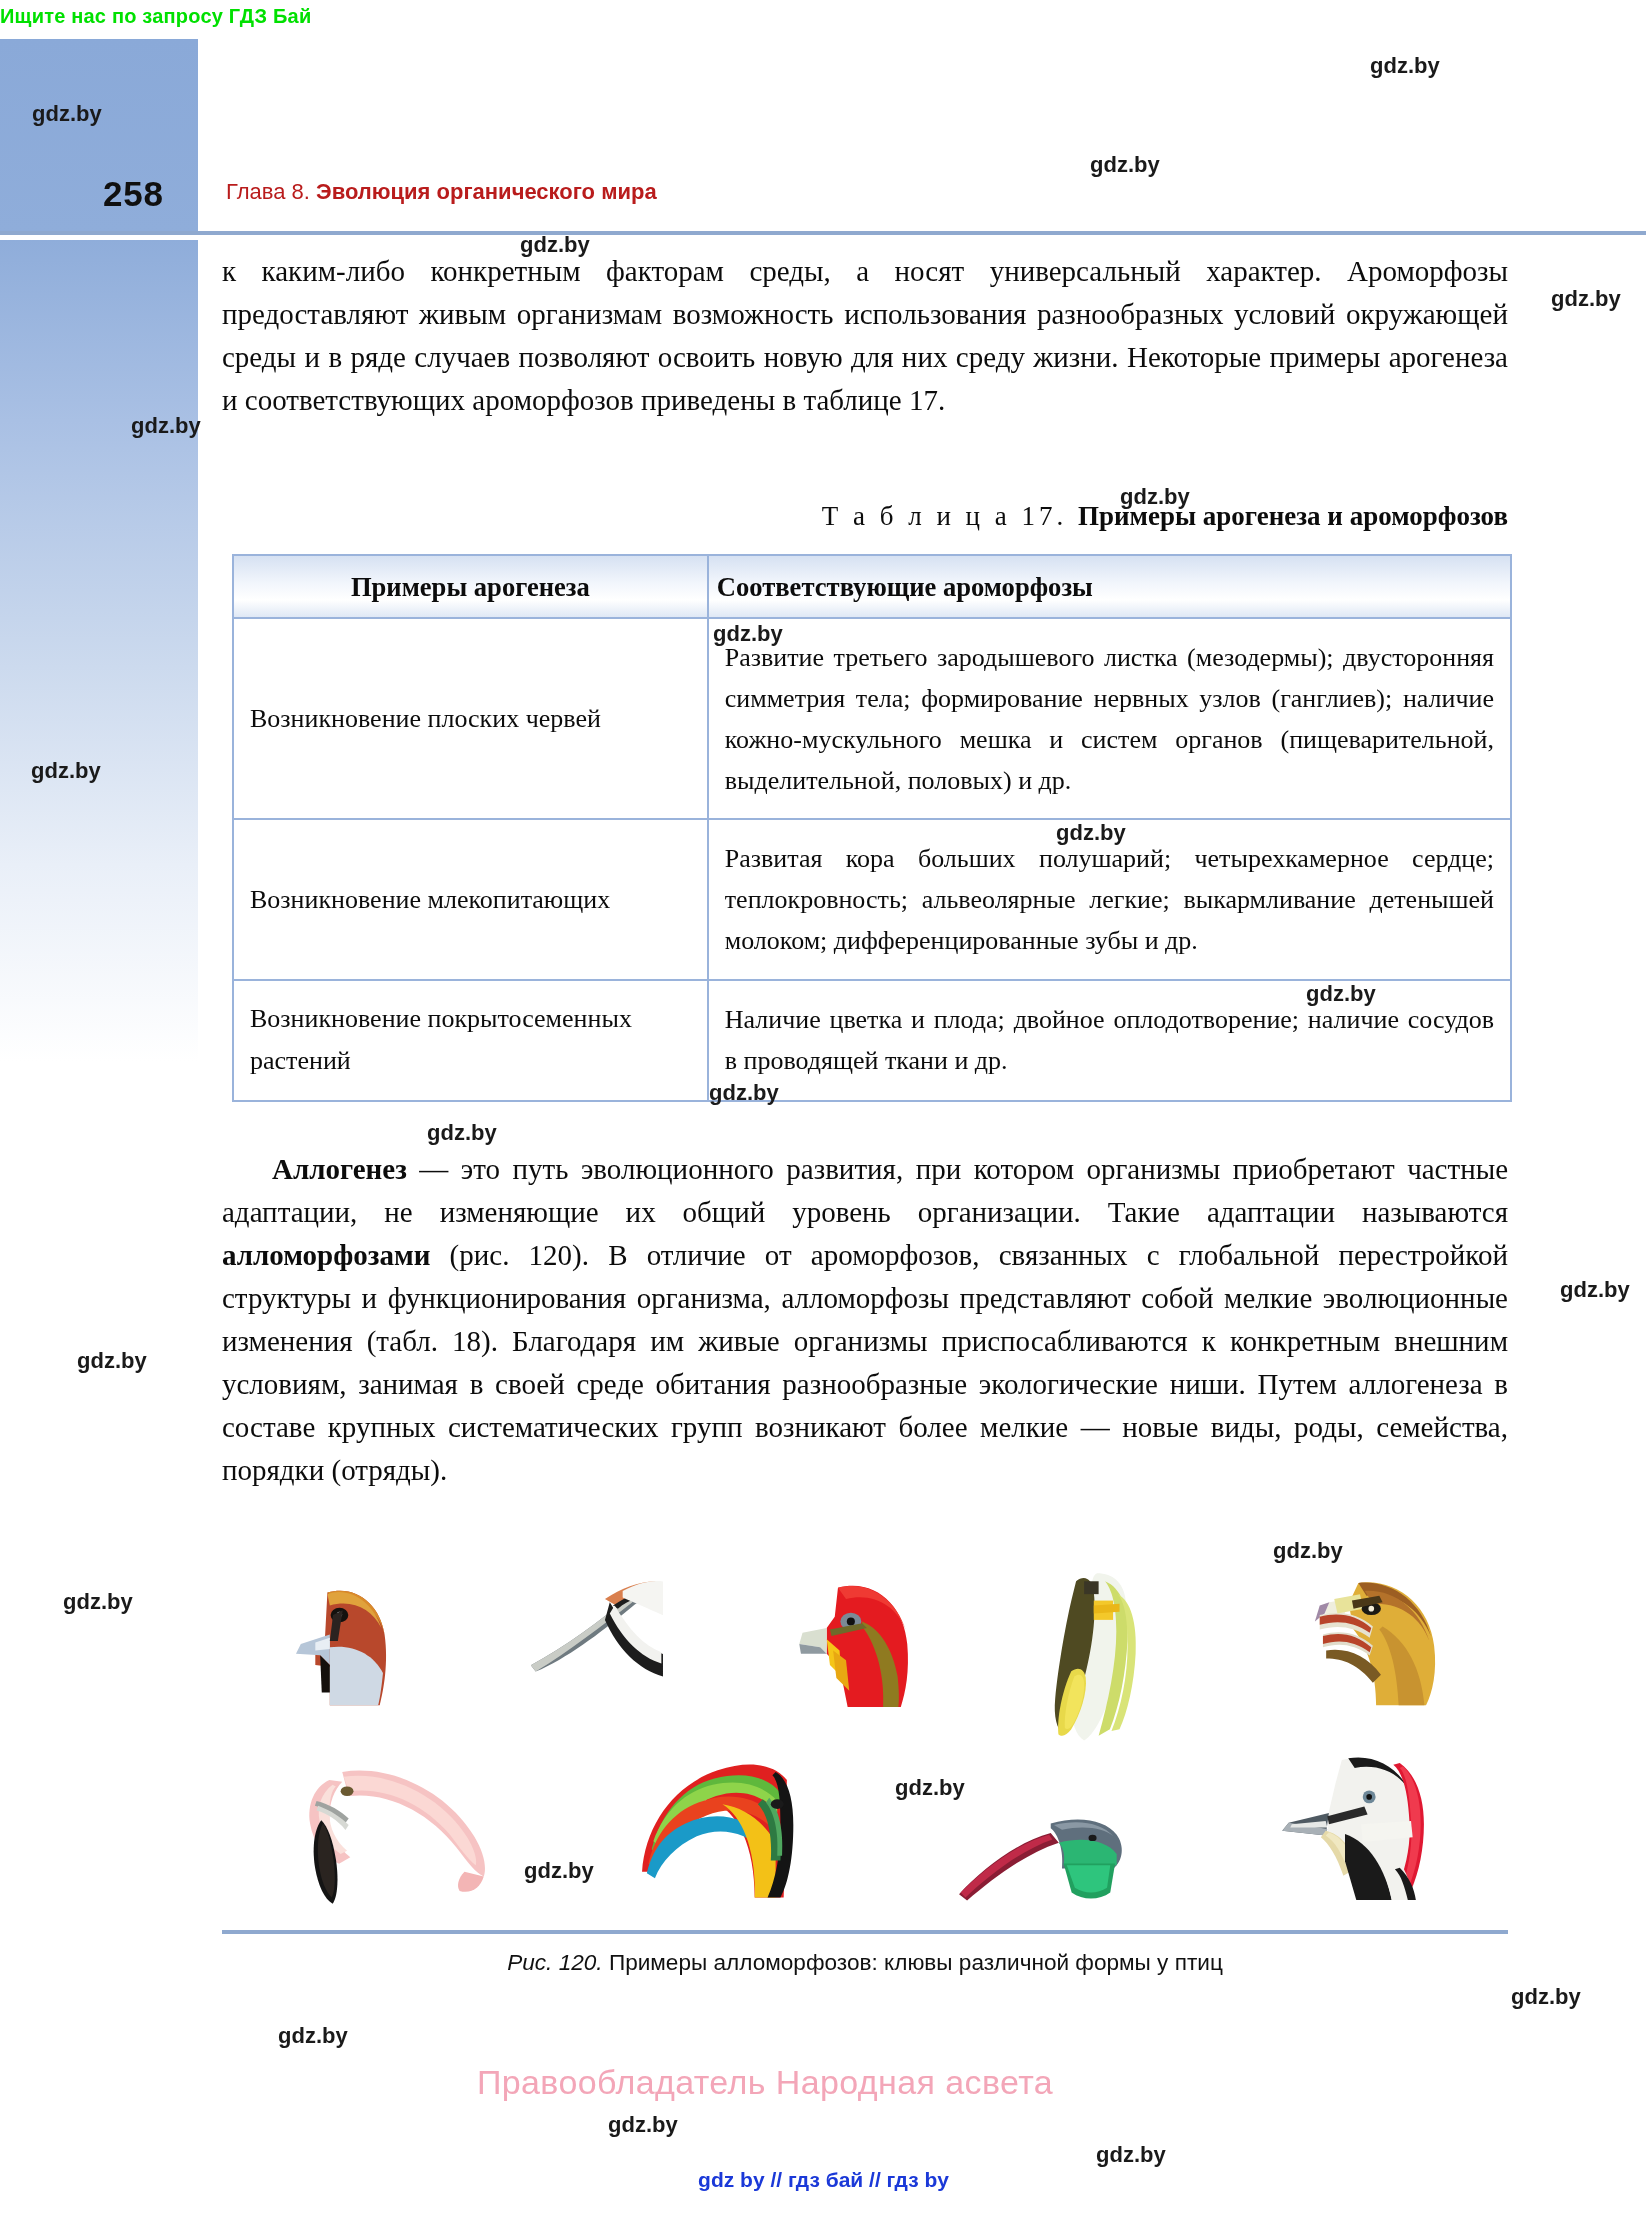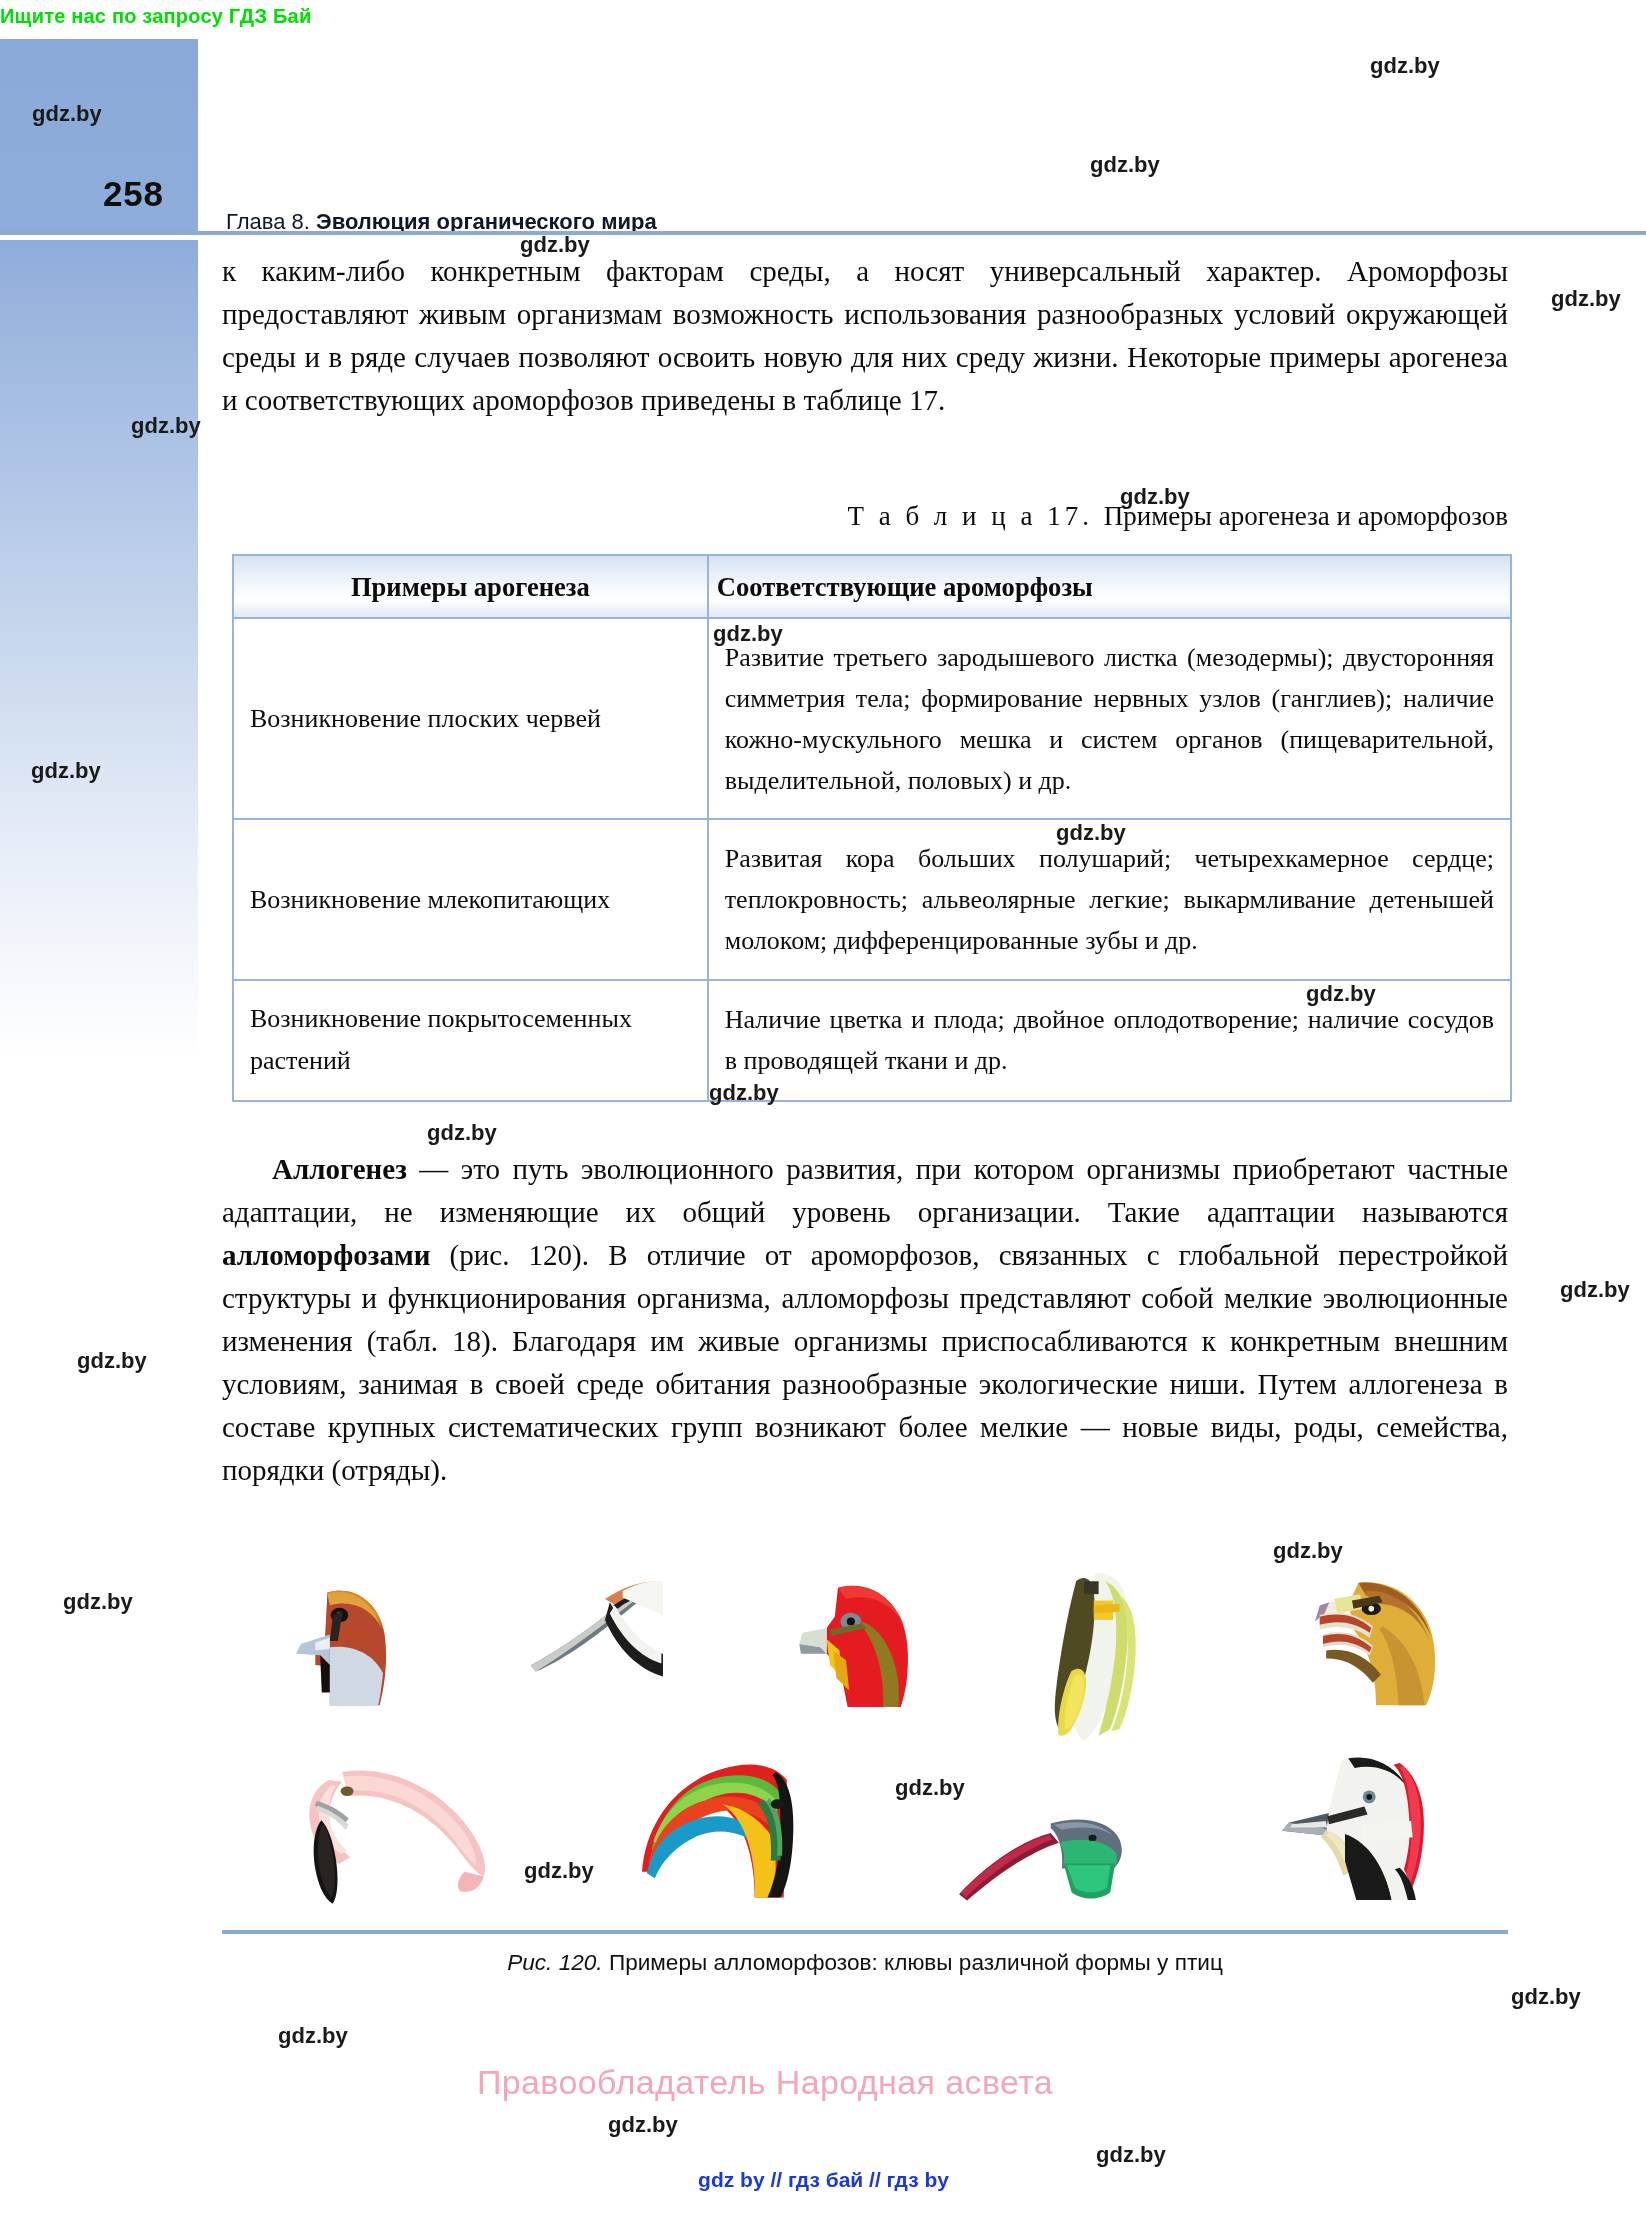--- a/index.html
+++ b/index.html
@@ -55,23 +55,22 @@
     font-weight: 700;
     color: #101010;
     letter-spacing: 0.8px;
   }
   .running-head {
     position: absolute;
     left: 226px;
     top: 179px;
     font-family: "Liberation Sans", sans-serif;
     font-size: 22px;
-    color: #0f172a;
+    color: #b91c1c;
     white-space: nowrap;
-    margin-top: 30px;
   }
   .running-head b { font-weight: 700; }
   .head-rule {
     position: absolute;
     left: 0;
     top: 231px;
     width: 1647px;
     height: 4px;
     background: #8fa9cf;
   }
@@ -95,21 +94,21 @@
   .table-caption {
     position: absolute;
     left: 222px;
     top: 501px;
     width: 1286px;
     text-align: right;
     font-size: 27px;
     color: #0c0c0c;
   }
   .table-caption .tc-label { letter-spacing: 4px; }
-  .table-caption .tc-title { font-weight: 400; margin-top: 41px; }
+  .table-caption .tc-title { font-weight: 700; margin-top: 41px; }
 
   
   .aro-table {
     position: absolute;
     left: 232px;
     top: 554px;
     width: 1280px;
     border-collapse: collapse;
     table-layout: fixed;
   }

